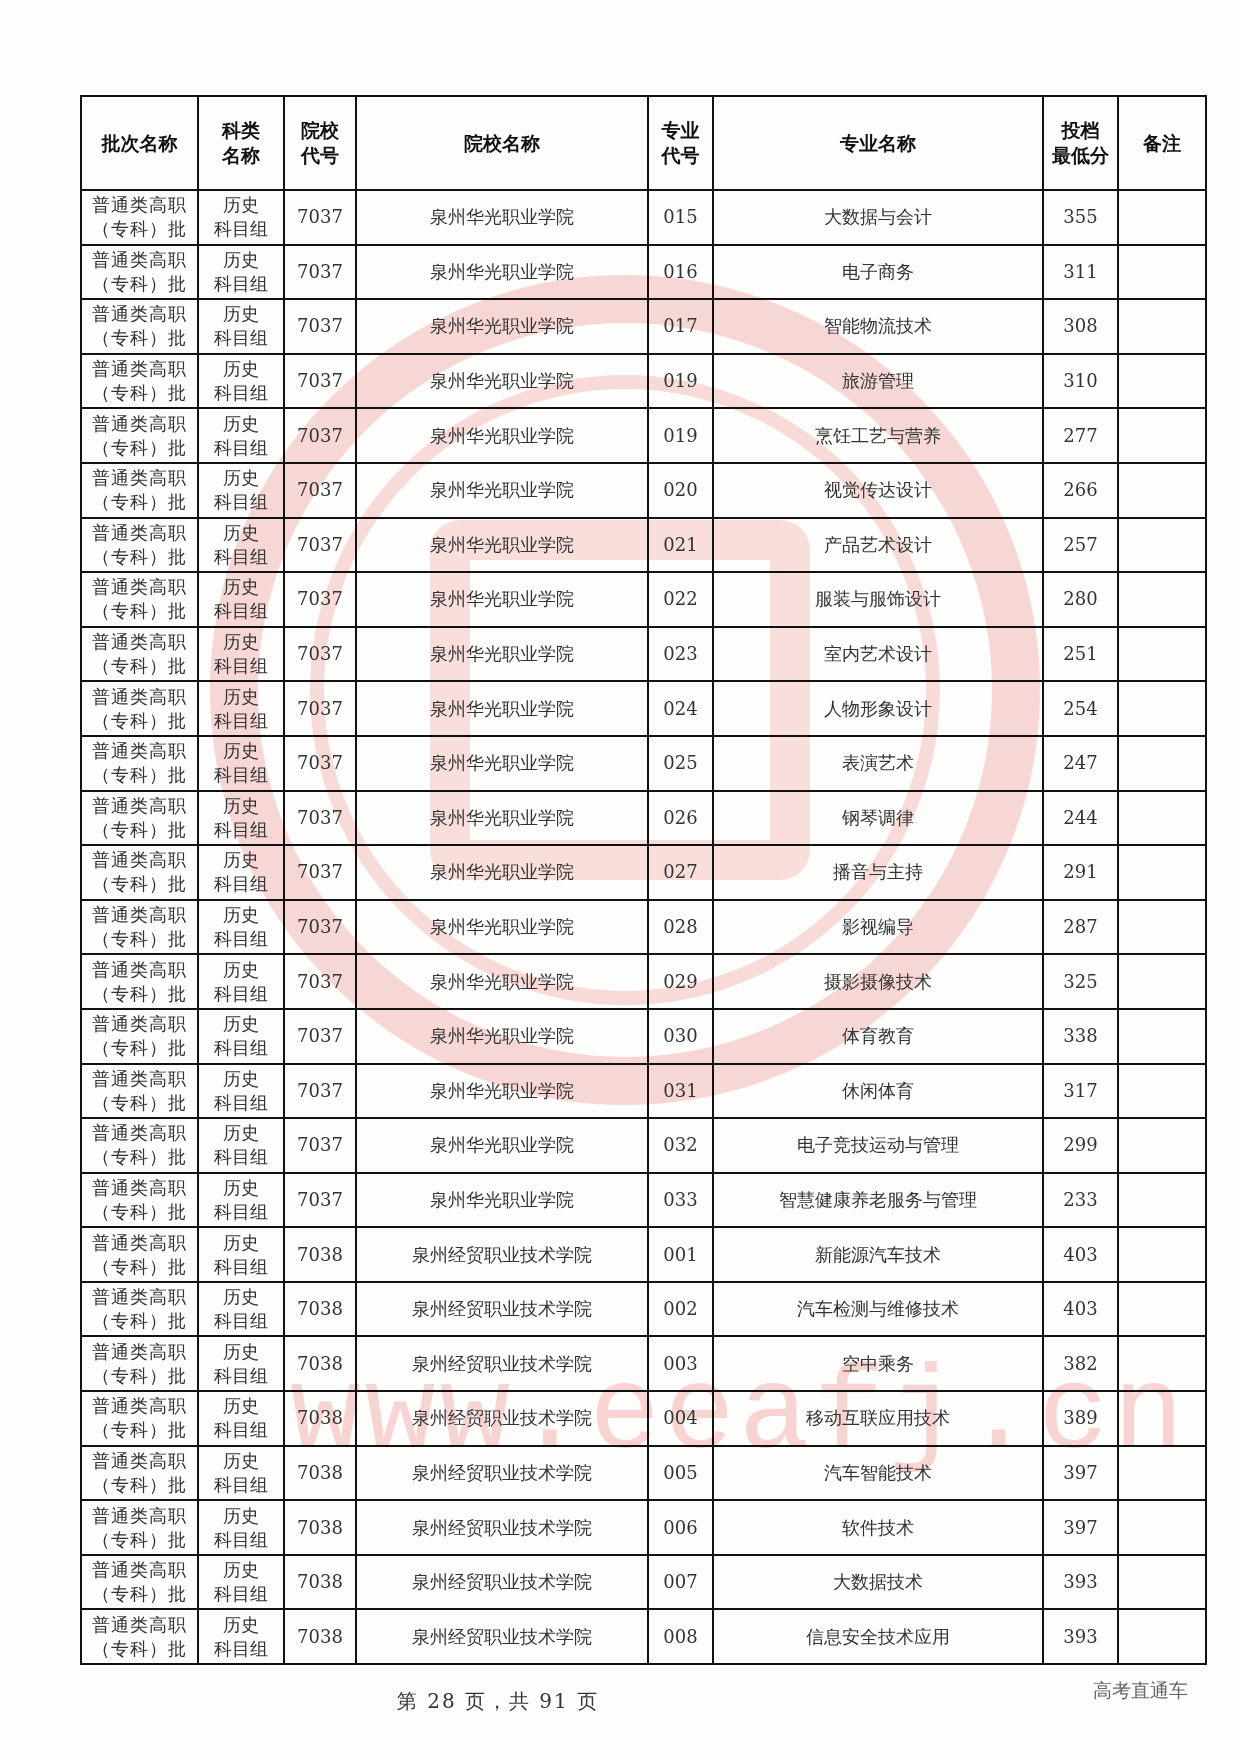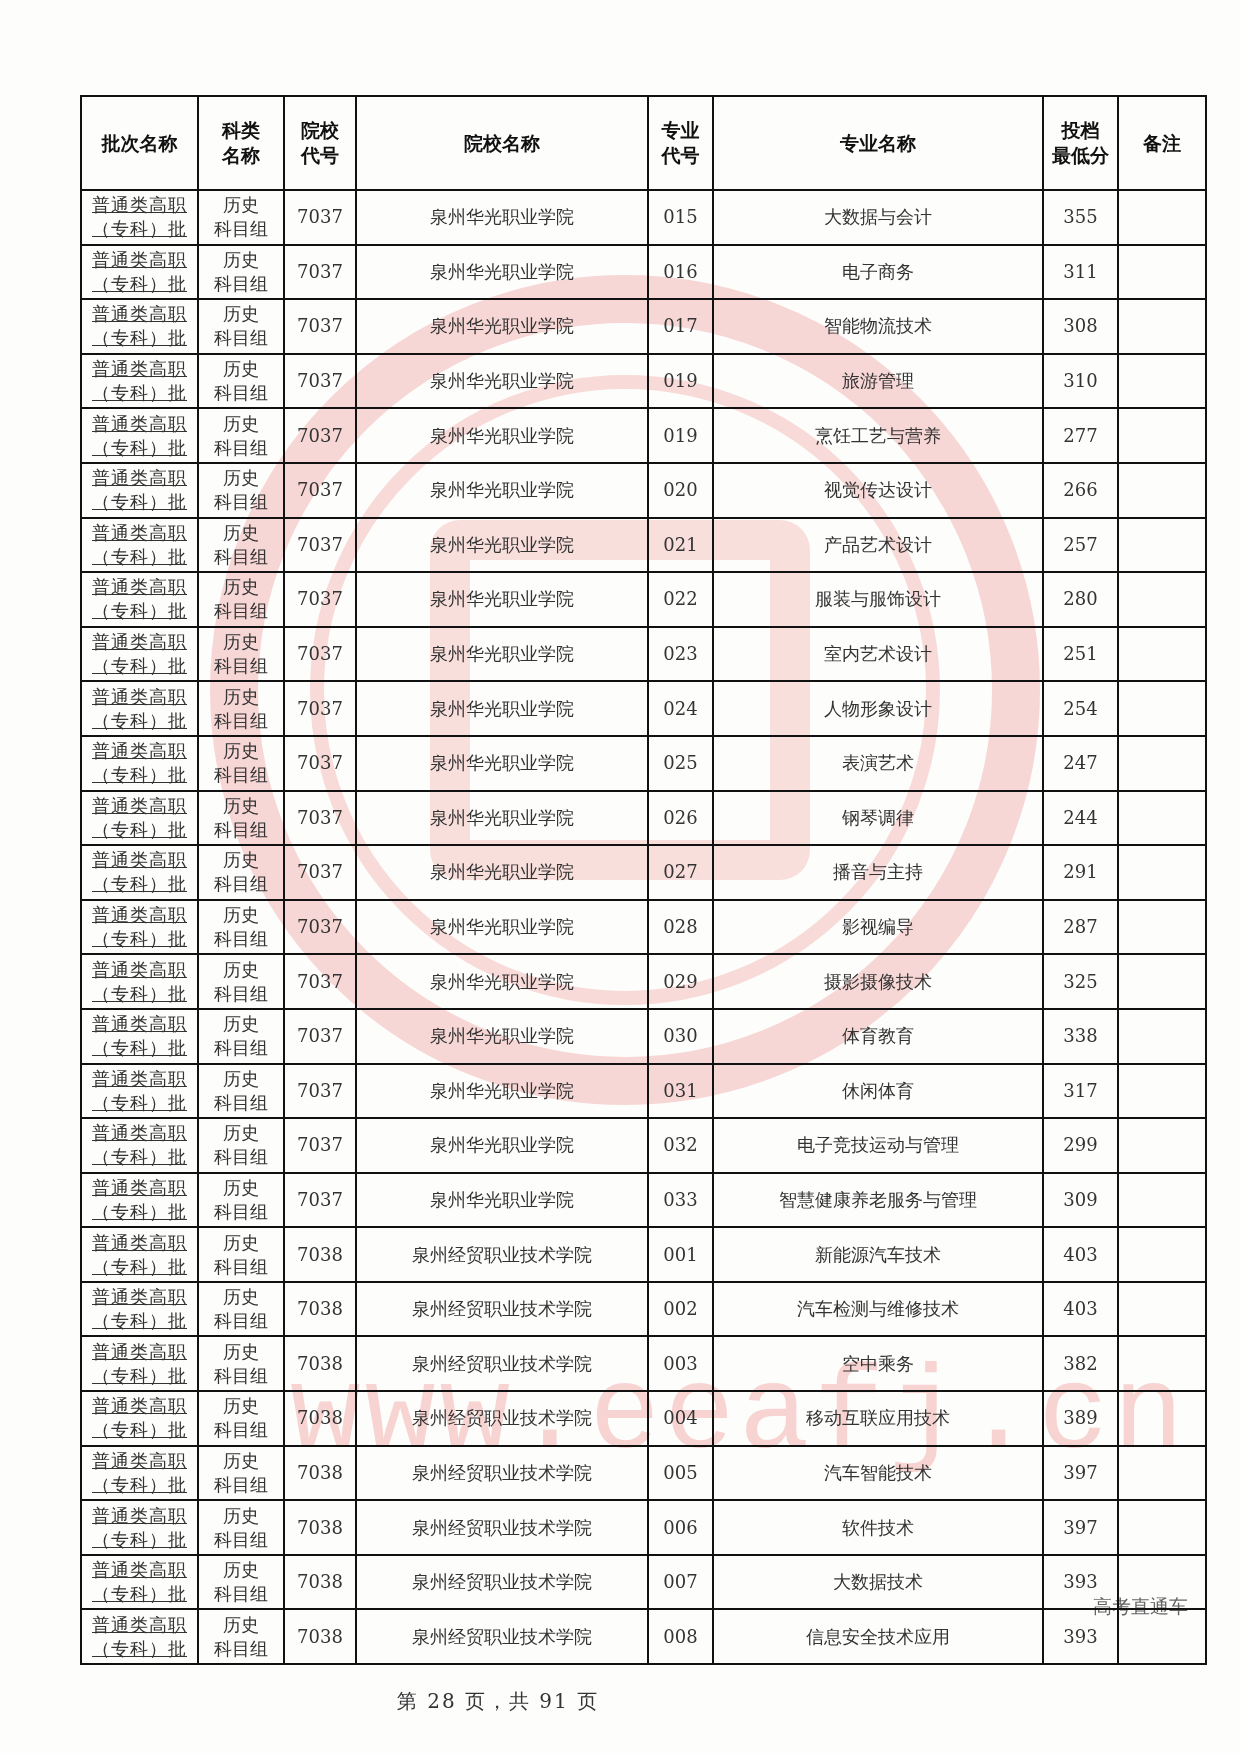--- a/index.html
+++ b/index.html
@@ -31,27 +31,27 @@
       width: 1125px; z-index: 2;
     }
     table.admissions th, table.admissions td {
       border: 2px solid #111; padding: 0; text-align: center; vertical-align: middle;
     }
     table.admissions th {
       height: 92px; font-family: "DejaVu Sans", sans-serif; font-weight: bold; font-size: 19px; line-height: 25px; color: #111;
     }
     table.admissions td { height: 52.6px; font-size: 18px; line-height: 24px; color: #333; }
     td.left { text-align: left; padding-left: 6px; }
-    td.batch { font-size: 18px; line-height: 24px; letter-spacing: 1px; text-decoration: underline; }
+    td.batch { font-size: 18px; line-height: 24px; letter-spacing: 1px; }
     .footer-page {
       position: absolute; top: 1688px; left: 0; width: 996px; text-align: center;
       font-size: 20px; color: #333; letter-spacing: 2px;
     }
     .footer-brand {
-      position: absolute; top: 1594px; left: 1093px; font-family: "DejaVu Sans", sans-serif;
+      position: absolute; top: 1678px; left: 1093px; font-family: "DejaVu Sans", sans-serif;
       font-size: 19px; color: #666;
     }
   </style>
 </head>
 <body>
 
 <div class="watermark-seal"></div>
 <div class="watermark-seal-inner"></div>
 <div class="watermark-center"></div>
 <div class="watermark-url">www.eeafj.cn</div>
@@ -260,21 +260,21 @@
         <td>299</td>
         <td></td>
       </tr>
       <tr>
         <td class="batch">普通类高职<br>（专科）批</td>
         <td>历史<br>科目组</td>
         <td>7037</td>
         <td class="left">泉州华光职业学院</td>
         <td>033</td>
         <td class="left">智慧健康养老服务与管理</td>
-        <td>309</td>
+        <td>233</td>
         <td></td>
       </tr>
       <tr>
         <td class="batch">普通类高职<br>（专科）批</td>
         <td>历史<br>科目组</td>
         <td>7038</td>
         <td class="left">泉州经贸职业技术学院</td>
         <td>001</td>
         <td class="left">新能源汽车技术</td>
         <td>403</td>

